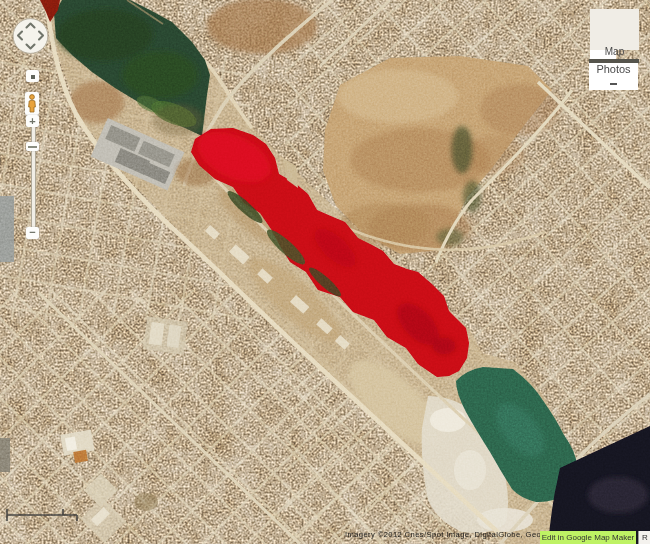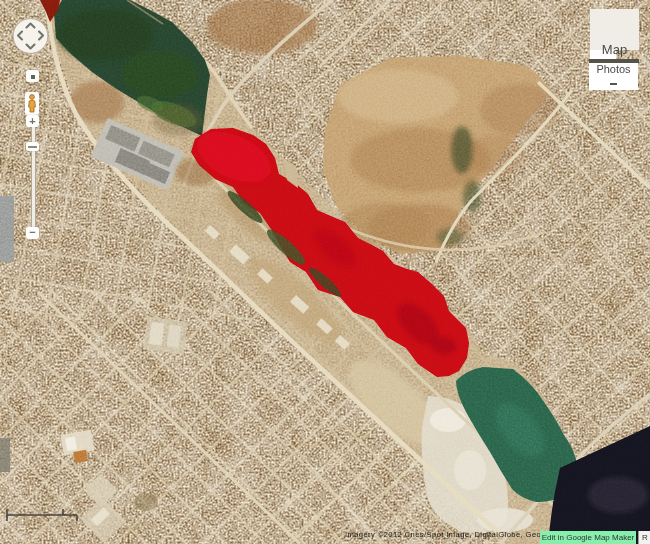--- a/index.html
+++ b/index.html
@@ -206,21 +206,21 @@
 <rect x="0" y="0" width="650" height="544" filter="url(#graintex)" style="mix-blend-mode:overlay" opacity="0.22"></rect>
 
 <g stroke="#3a3a3a" stroke-width="1.6" fill="none" opacity="0.9">
 <path d="M7,509 L7,521 M7,515 L77,515 M63,509 L63,515 M77,515 L77,521"></path>
 </g>
 
 <text x="345" y="537" font-family="Liberation Sans, sans-serif" font-size="7.6" letter-spacing="0.4" fill="#1c1c1c">Imagery ©2012 Cnes/Spot Image, DigitalGlobe, GeoEye -</text>
 </g>
 </svg>
 
-<div class="btn" style="left:540px;top:531px;width:96px;height:13px;background:#86efac;font-size:8px;line-height:13px;color:#333">Edit in Google Map Maker</div>
+<div class="btn" style="left:540px;top:531px;width:96px;height:13px;background:#bef264;font-size:8px;line-height:13px;color:#333">Edit in Google Map Maker</div>
 
 <div class="btn" style="left:638px;top:531px;width:12px;height:13px;background:#f4f2ee;font-size:8px;line-height:13px;color:#333;border-left:1px solid #999">R</div>
 
 <svg width="44" height="44" viewBox="0 0 44 44" style="position:absolute;left:9px;top:14px">
 <circle cx="21.5" cy="22" r="17.4" fill="#f5f3ec" stroke="#b5ad9c" stroke-width="1"></circle>
 <g stroke="#70746a" stroke-width="2.1" fill="none" stroke-linecap="round" stroke-linejoin="round">
 <path d="M17.5,13.5 L21.5,9.5 L25.5,13.5"></path>
 <path d="M17.5,30.5 L21.5,34.5 L25.5,30.5"></path>
 <path d="M13,17.5 L9,21.5 L13,25.5"></path>
 <path d="M30,17.5 L34,21.5 L30,25.5"></path>
@@ -239,21 +239,21 @@
 
 <div style="position:absolute;left:26px;top:115px;width:13px;height:12px;background:#fdfdfb;border-radius:2px;box-shadow:0 0 1px #777;color:#6e7266;font-size:11px;line-height:12px;text-align:center;font-weight:bold">+</div>
 
 <div style="position:absolute;left:30.5px;top:127px;width:3px;height:100px;background:#f0ede5;border-left:1px solid #b0a998;border-right:1px solid #b0a998"></div>
 
 <div style="position:absolute;left:26px;top:142px;width:13px;height:9px;background:#fdfdfb;border-radius:2px;box-shadow:0 0 1px #777"></div>
 <div style="position:absolute;left:28px;top:146px;width:9px;height:1.5px;background:#8a8d80"></div>
 
 <div style="position:absolute;left:26px;top:227px;width:13px;height:12px;background:#fdfdfb;border-radius:2px;box-shadow:0 0 1px #777;color:#6e7266;font-size:11px;line-height:11px;text-align:center;font-weight:bold">−</div>
 
-<div class="btn" style="left:590px;top:9px;width:26px;height:50px;font-size:13px">
+<div class="btn" style="left:590px;top:9px;width:26px;height:50px;font-size:10px">
 <div style="position:absolute;left:0;top:0;width:49px;height:41px;background:#f0ede6"></div>
 <div style="position:absolute;left:0;bottom:2px;width:49px;text-align:center;color:#4a4a4a">Map</div>
 </div>
 
 <div style="position:absolute;left:589px;top:59px;width:50px;height:4px;background:#55544c"></div>
 
 <div class="btn" style="left:589px;top:63px;width:49px;height:27px;font-size:11px">
 <div style="">Photos</div>
 <div style="position:absolute;left:21px;top:20px;width:7px;height:2px;background:#555"></div>
 </div>

